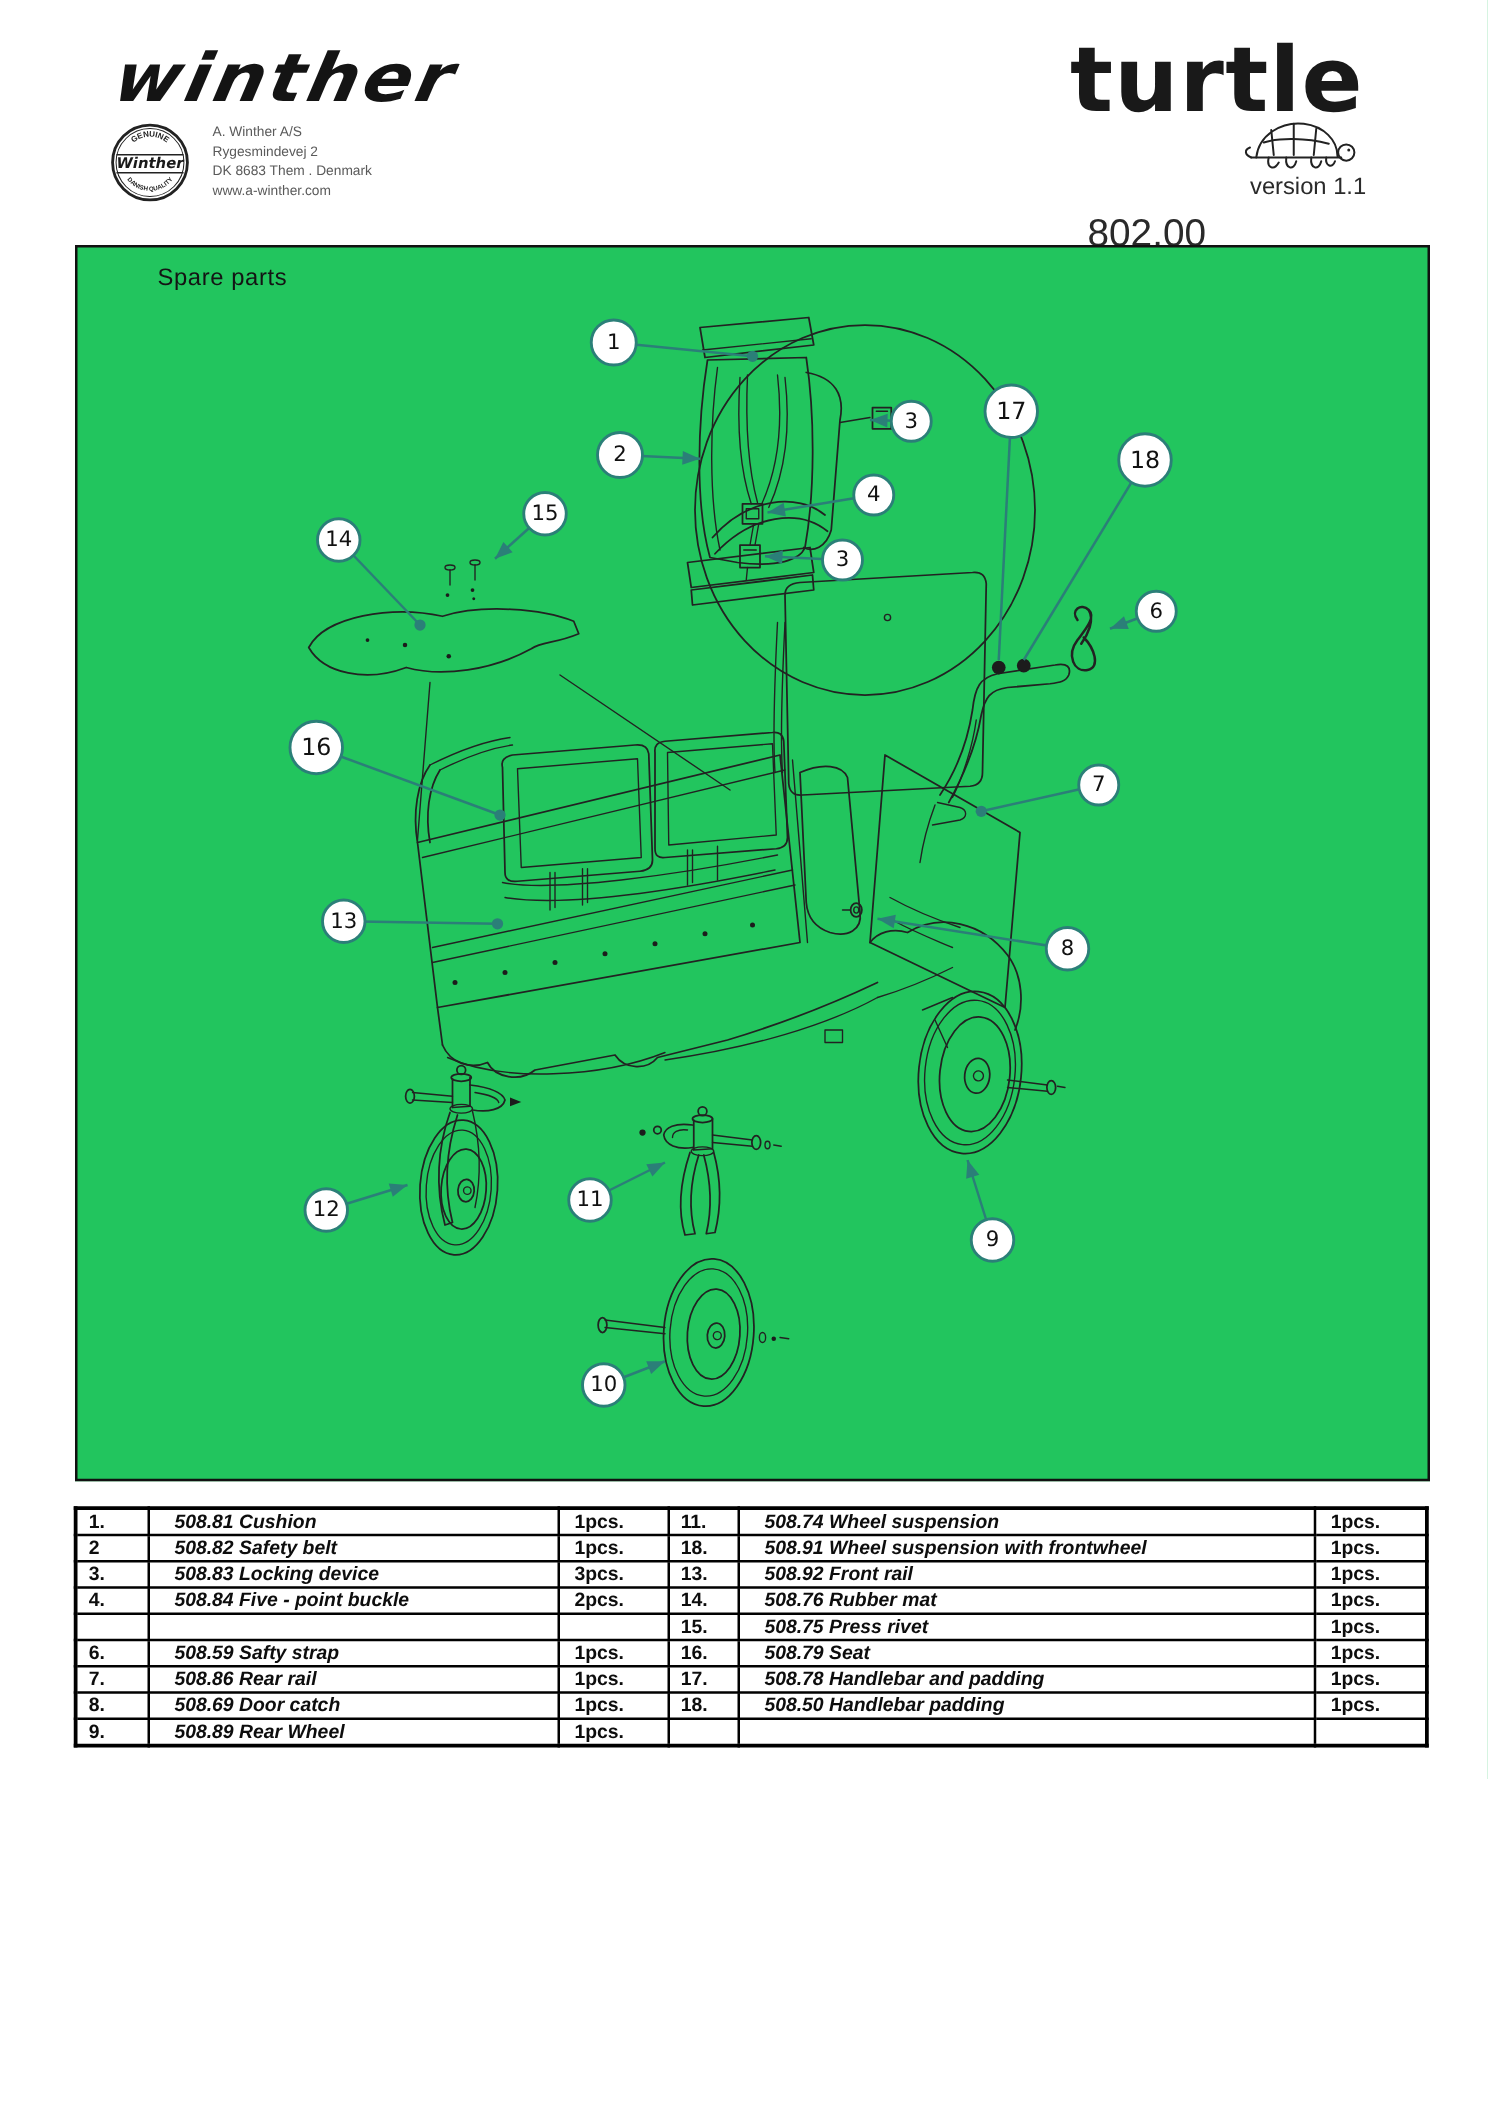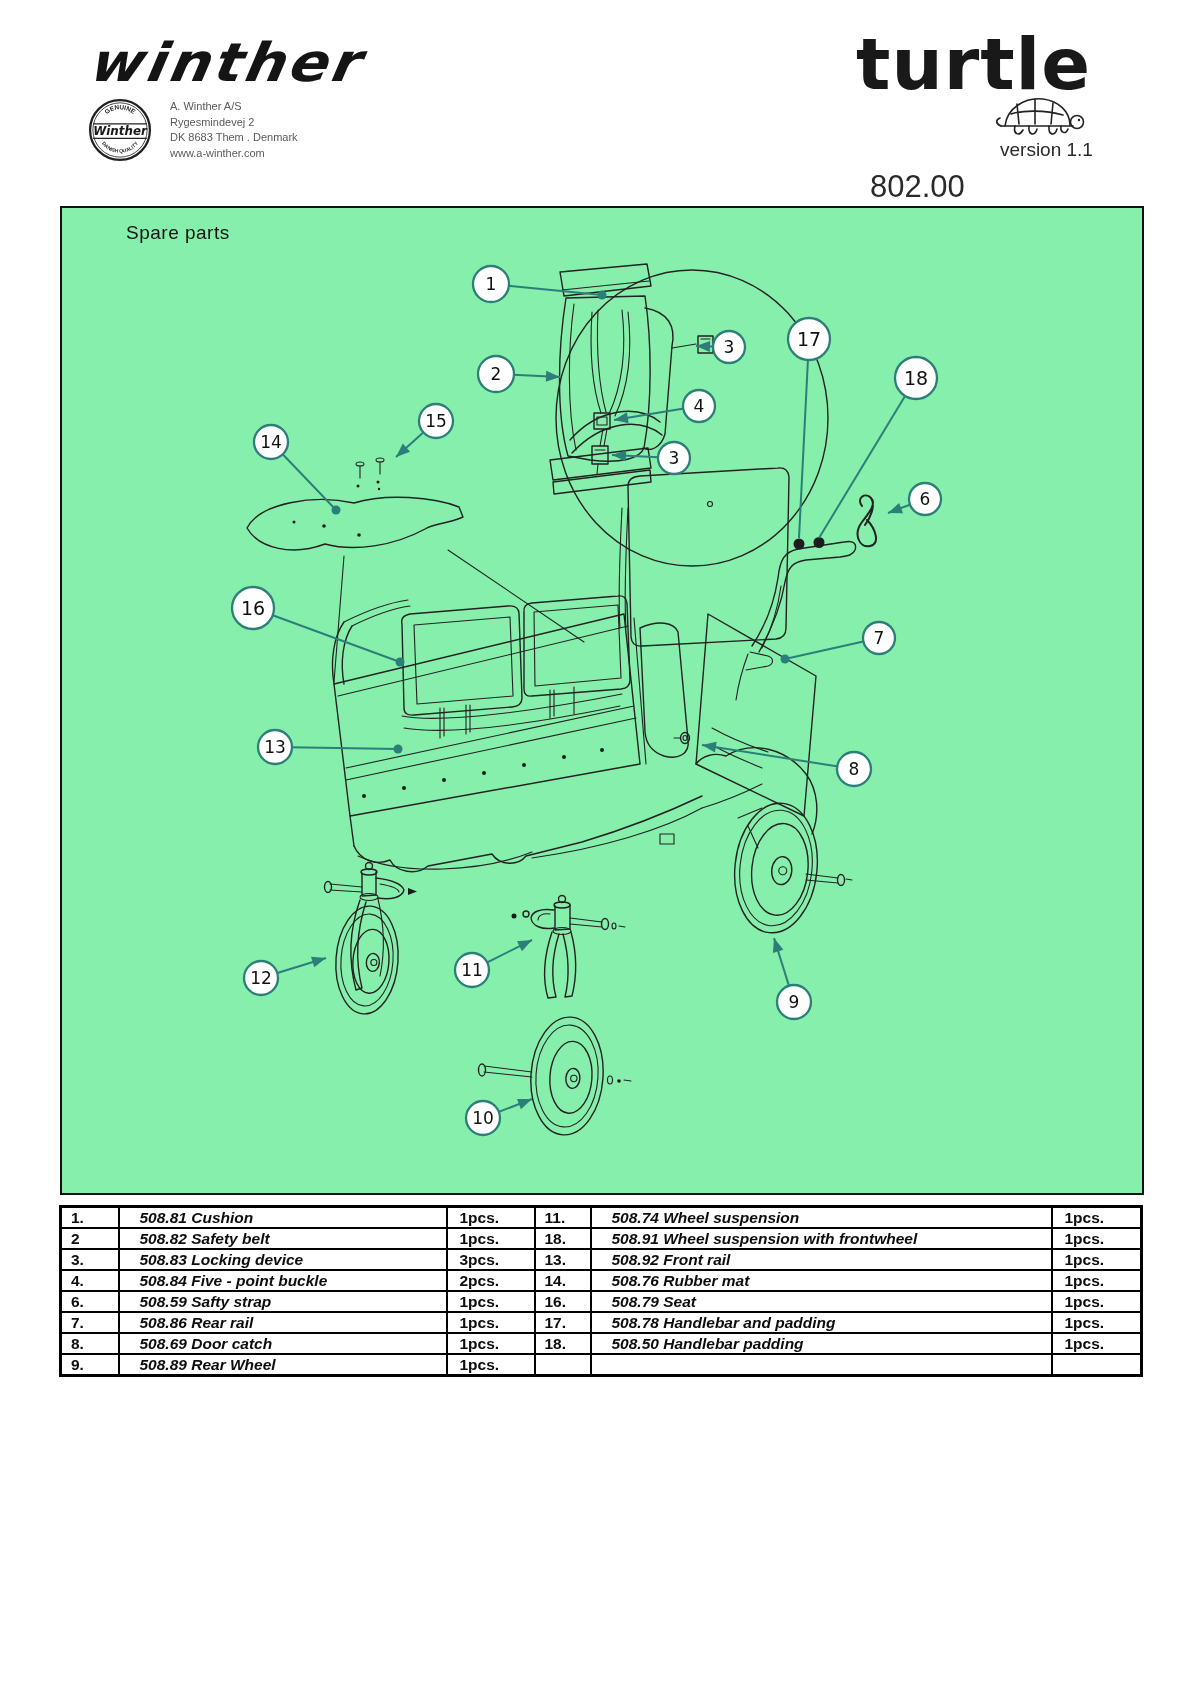--- a/index.html
+++ b/index.html
@@ -10,22 +10,22 @@
         font-weight:bold;font-style:italic;font-size:58px;letter-spacing:3px;color:#141414;
         transform:skewX(-12deg) scaleY(.92);transform-origin:left bottom;}
   #badge{position:absolute;left:88px;top:98px;width:64px;height:64px;}
   #address{position:absolute;left:170px;top:99px;font-size:11px;line-height:15.5px;color:#5a5a5a;}
   #product-title{position:absolute;left:856px;top:22px;font-family:"DejaVu Sans",sans-serif;
         font-weight:bold;font-size:72px;letter-spacing:1px;color:#191919;}
   #model-number{position:absolute;left:870px;top:122px;font-size:31px;color:#2a2a2a;margin-top:47px;}
   #turtle-mascot{position:absolute;left:993px;top:90px;width:92px;height:52px;}
   #version-label{position:absolute;left:1000px;top:139px;font-size:19px;color:#2a2a2a;}
   
-  #diagram-box{position:absolute;left:60px;top:206px;width:1080px;height:985px;
-        border:2.5px solid #111;background:#86efac;}
+  #diagram-box{position:absolute;left:60px;top:196px;width:1080px;height:985px;
+        border:2.5px solid #111;background:#22c55e;}
   #section-title{position:absolute;left:64px;top:14px;font-size:19px;letter-spacing:.5px;color:#141414;}
   #illustration{position:absolute;left:0;top:0;}
   .draw{stroke:#222;fill:none;stroke-width:1.4;stroke-linecap:round;stroke-linejoin:round;}
   .thin{stroke-width:1.1;}
   .dark{fill:#1c1c1c;stroke:none;}
   
   #parts-table{position:absolute;left:59px;top:1205px;border-collapse:collapse;table-layout:fixed;
         width:1081px;font-family:"Liberation Sans",sans-serif;}
   #parts-table td{border:2px solid #000;height:19px;padding:0;font-size:15.5px;font-weight:bold;
         color:#0d0d0d;white-space:nowrap;overflow:hidden;}
@@ -403,47 +403,55 @@
         </tr>
         <tr>
           <td class="c-num">4.</td>
           <td class="c-desc">508.84 Five - point buckle</td>
           <td class="c-qty">2pcs.</td>
           <td class="c-num">14.</td>
           <td class="c-desc">508.76 Rubber mat</td>
           <td class="c-qty">1pcs.</td>
         </tr>
         <tr>
-          <td class="c-num">6.</td>
-          <td class="c-desc">508.59 Safty strap</td>
-          <td class="c-qty">1pcs.</td>
-          <td class="c-num">16.</td>
-          <td class="c-desc">508.79 Seat</td>
-          <td class="c-qty">1pcs.</td>
-        </tr>
-        <tr>
-          <td class="c-num">7.</td>
-          <td class="c-desc">508.86 Rear rail</td>
-          <td class="c-qty">1pcs.</td>
-          <td class="c-num">17.</td>
-          <td class="c-desc">508.78 Handlebar and padding</td>
-          <td class="c-qty">1pcs.</td>
-        </tr>
-        <tr>
-          <td class="c-num">8.</td>
-          <td class="c-desc">508.69 Door catch</td>
-          <td class="c-qty">1pcs.</td>
-          <td class="c-num">18.</td>
-          <td class="c-desc">508.50 Handlebar padding</td>
-          <td class="c-qty">1pcs.</td>
-        </tr>
-        <tr>
-          <td class="c-num">9.</td>
-          <td class="c-desc">508.89 Rear Wheel</td>
-          <td class="c-qty">1pcs.</td>
           <td class="c-num"></td>
           <td class="c-desc"></td>
           <td class="c-qty"></td>
+          <td class="c-num">15.</td>
+          <td class="c-desc">508.75 Press rivet</td>
+          <td class="c-qty">1pcs.</td>
+        </tr>
+        <tr>
+          <td class="c-num">6.</td>
+          <td class="c-desc">508.59 Safty strap</td>
+          <td class="c-qty">1pcs.</td>
+          <td class="c-num">16.</td>
+          <td class="c-desc">508.79 Seat</td>
+          <td class="c-qty">1pcs.</td>
+        </tr>
+        <tr>
+          <td class="c-num">7.</td>
+          <td class="c-desc">508.86 Rear rail</td>
+          <td class="c-qty">1pcs.</td>
+          <td class="c-num">17.</td>
+          <td class="c-desc">508.78 Handlebar and padding</td>
+          <td class="c-qty">1pcs.</td>
+        </tr>
+        <tr>
+          <td class="c-num">8.</td>
+          <td class="c-desc">508.69 Door catch</td>
+          <td class="c-qty">1pcs.</td>
+          <td class="c-num">18.</td>
+          <td class="c-desc">508.50 Handlebar padding</td>
+          <td class="c-qty">1pcs.</td>
+        </tr>
+        <tr>
+          <td class="c-num">9.</td>
+          <td class="c-desc">508.89 Rear Wheel</td>
+          <td class="c-qty">1pcs.</td>
+          <td class="c-num"></td>
+          <td class="c-desc"></td>
+          <td class="c-qty"></td>
         </tr>
       </tbody>
   </table>
 
 </div>
 
 </body></html>

